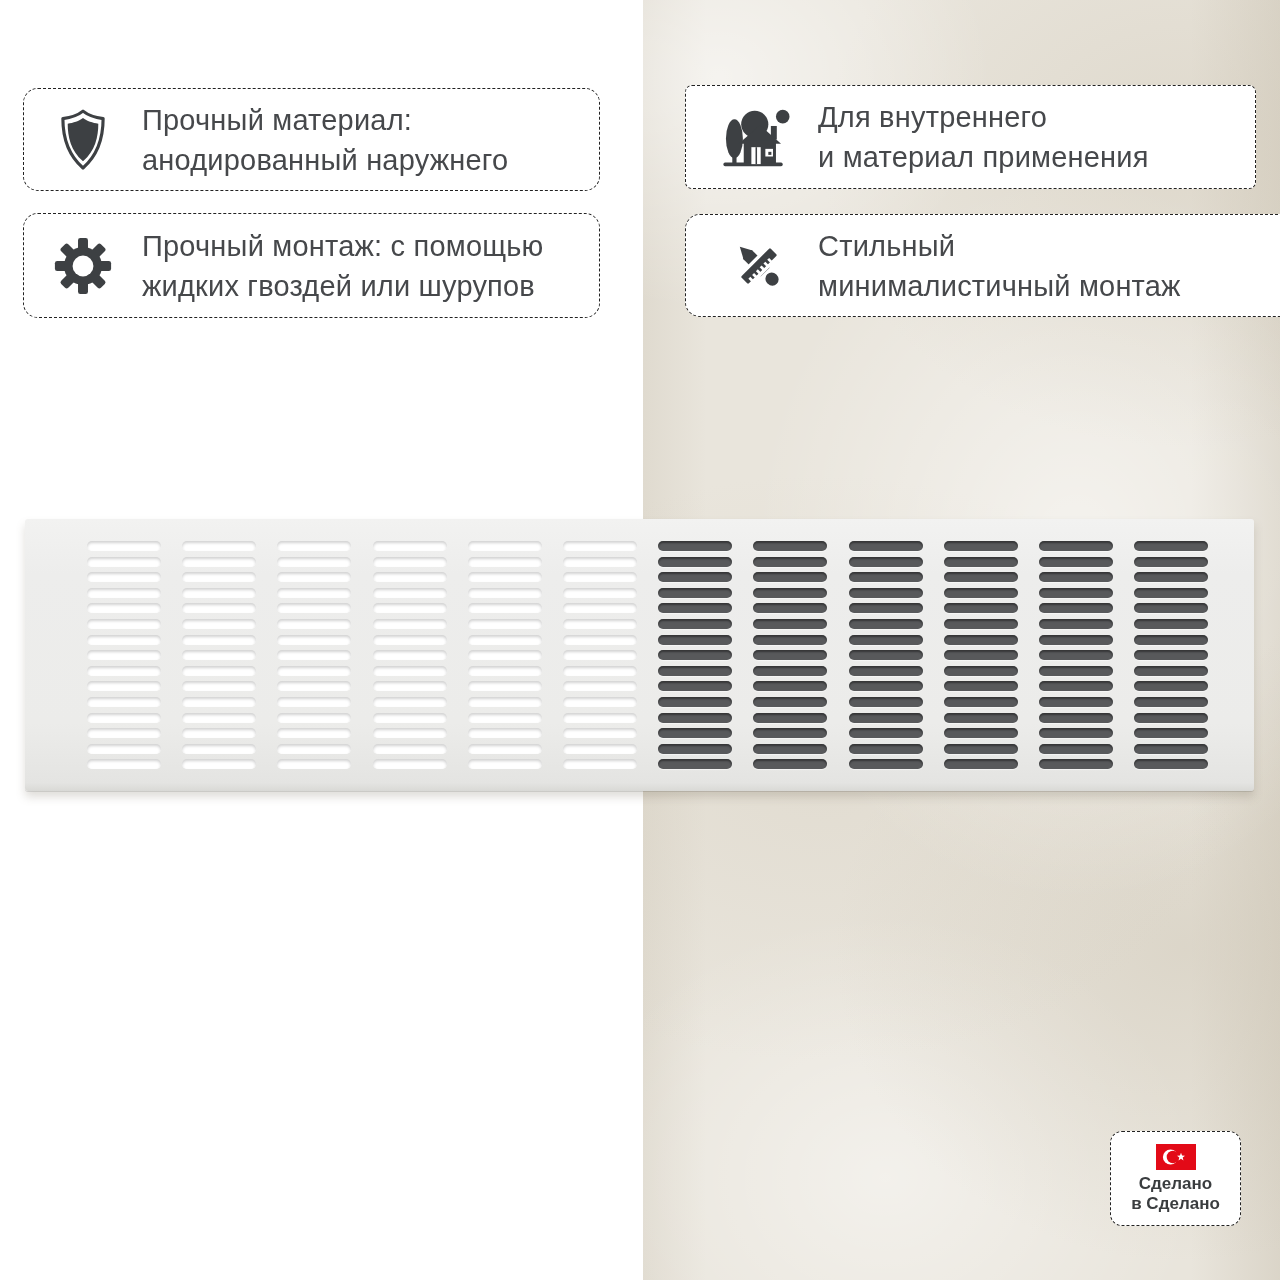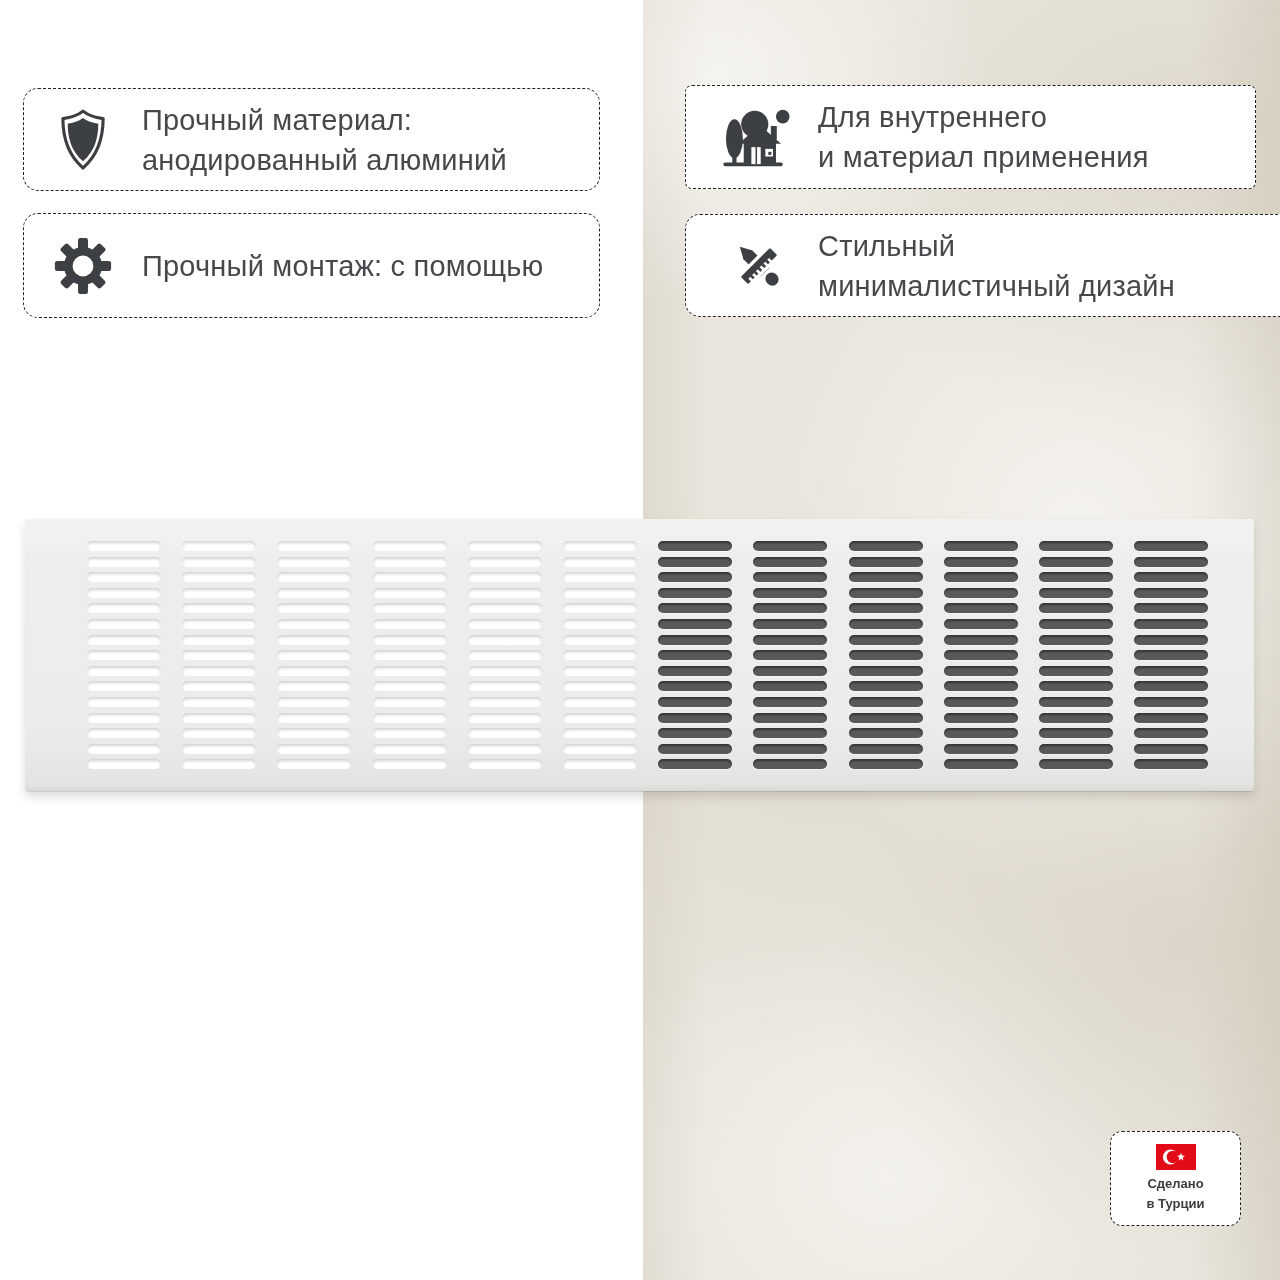--- a/index.html
+++ b/index.html
@@ -44,40 +44,40 @@
   .slot.light{background:var(--slot-light,#ffffff);
     box-shadow:inset 0 2px 3px rgba(0,0,0,.18), inset 0 -1px 1px rgba(255,255,255,.9);}
   .slot.dark{background:var(--slot-dark,#58595b);
     box-shadow:inset 0 2px 2px rgba(0,0,0,.4), 0 1px 1px rgba(255,255,255,.55);}
 
   
   .badge{position:absolute;left:1110px;top:1131px;width:131px;height:95px;
     background:#ffffff;border:1.5px dashed #222222;border-radius:12px;
     display:flex;flex-direction:column;align-items:center;justify-content:center;
     box-sizing:border-box;gap:4px;}
-  .badge .label{font-size:13px;line-height:20px;font-weight:700;
+  .badge .label{font-size:17px;line-height:20px;font-weight:700;
     color:#3a3d3f;text-align:center;}
   .badge .label span{display:block;}
 </style>
 </head>
 <body style="--text: #46484b; --icon: #3d4043; --slot-light: #ffffff; --slot-dark: #58595b;">
 
 <div class="page">
   <div class="bg-right"></div>
 
   <section class="feature" id="f1">
     <div class="icon-wrap">
       <svg width="56" height="64" viewBox="0 0 64 72" aria-hidden="true">
         <path d="M32 3 C26.5 7.5 17 10.5 9 11.5 C9 31 13.5 52 32 68 C50.5 52 55 31 55 11.5 C47 10.5 37.5 7.5 32 3 Z" fill="none" stroke="currentColor" stroke-width="3.6" stroke-linejoin="round"></path>
         <path d="M32 3 C26.5 7.5 17 10.5 9 11.5 C9 31 13.5 52 32 68 C50.5 52 55 31 55 11.5 C47 10.5 37.5 7.5 32 3 Z" fill="currentColor" transform="translate(32 36) scale(0.76) translate(-32 -36)"></path>
       </svg>
     </div>
     <div class="txt">
       <span>Прочный материал:</span>
-      <span>анодированный алюминий</span>
+      <span>анодированный наружнего</span>
     </div>
   </section>
 
   <section class="feature" id="f2">
     <div class="icon-wrap">
       <svg width="58" height="60" viewBox="0 0 64 64" aria-hidden="true">
         <g fill="currentColor">
           <g>
             <rect x="26.5" y="1" width="11" height="14" rx="2.5"></rect>
             <rect x="26.5" y="1" width="11" height="14" rx="2.5" transform="rotate(45 32 32)"></rect>
@@ -88,20 +88,21 @@
             <rect x="26.5" y="1" width="11" height="14" rx="2.5" transform="rotate(270 32 32)"></rect>
             <rect x="26.5" y="1" width="11" height="14" rx="2.5" transform="rotate(315 32 32)"></rect>
           </g>
           <circle cx="32" cy="32" r="21"></circle>
           <circle cx="32" cy="32" r="11.5" fill="#ffffff"></circle>
         </g>
       </svg>
     </div>
     <div class="txt">
       <span>Прочный монтаж: с помощью</span>
+      <span>жидких гвоздей или шурупов</span>
     </div>
   </section>
 
   <section class="feature" id="f3">
     <div class="icon-wrap">
       <svg width="78" height="68" viewBox="0 0 92 80" aria-hidden="true">
         <g fill="currentColor">
           <circle cx="74" cy="16" r="8"></circle>
           <circle cx="41" cy="25" r="16"></circle>
           <ellipse cx="17" cy="42" rx="10" ry="23"></ellipse>
@@ -141,21 +142,21 @@
               <rect x="31.5" y="33.5" width="2.8" height="5.5"></rect>
               <rect x="37" y="33.5" width="2.8" height="5.5"></rect>
               <rect x="42.5" y="33.5" width="2.8" height="5.5"></rect>
             </g>
           </g>
         </g>
       </svg>
     </div>
     <div class="txt">
       <span>Стильный</span>
-      <span>минималистичный дизайн</span>
+      <span>минималистичный монтаж</span>
     </div>
   </section>
 
   <div class="grille">
     <div class="slots">
         <div class="slot light"></div>
         <div class="slot light"></div>
         <div class="slot light"></div>
         <div class="slot light"></div>
         <div class="slot light"></div>
@@ -339,16 +340,16 @@
 
   <div class="badge">
     <svg width="40" height="26" viewBox="0 0 40 26" aria-hidden="true">
       <rect width="40" height="26" fill="#e30a17"></rect>
       <circle cx="14.5" cy="13" r="7.6" fill="#ffffff"></circle>
       <circle cx="16.9" cy="13" r="6.2" fill="#e30a17"></circle>
       <polygon fill="#ffffff" points="25,8.8 26.06,11.54 28.99,11.7 26.71,13.56 27.47,16.4 25,14.8 22.53,16.4 23.29,13.56 21.01,11.7 23.94,11.54"></polygon>
     </svg>
     <div class="label">
       <span>Сделано</span>
-      <span>в Турции</span>
+      <span>в Сделано</span>
     </div>
   </div>
 </div>
 
 </body></html>

